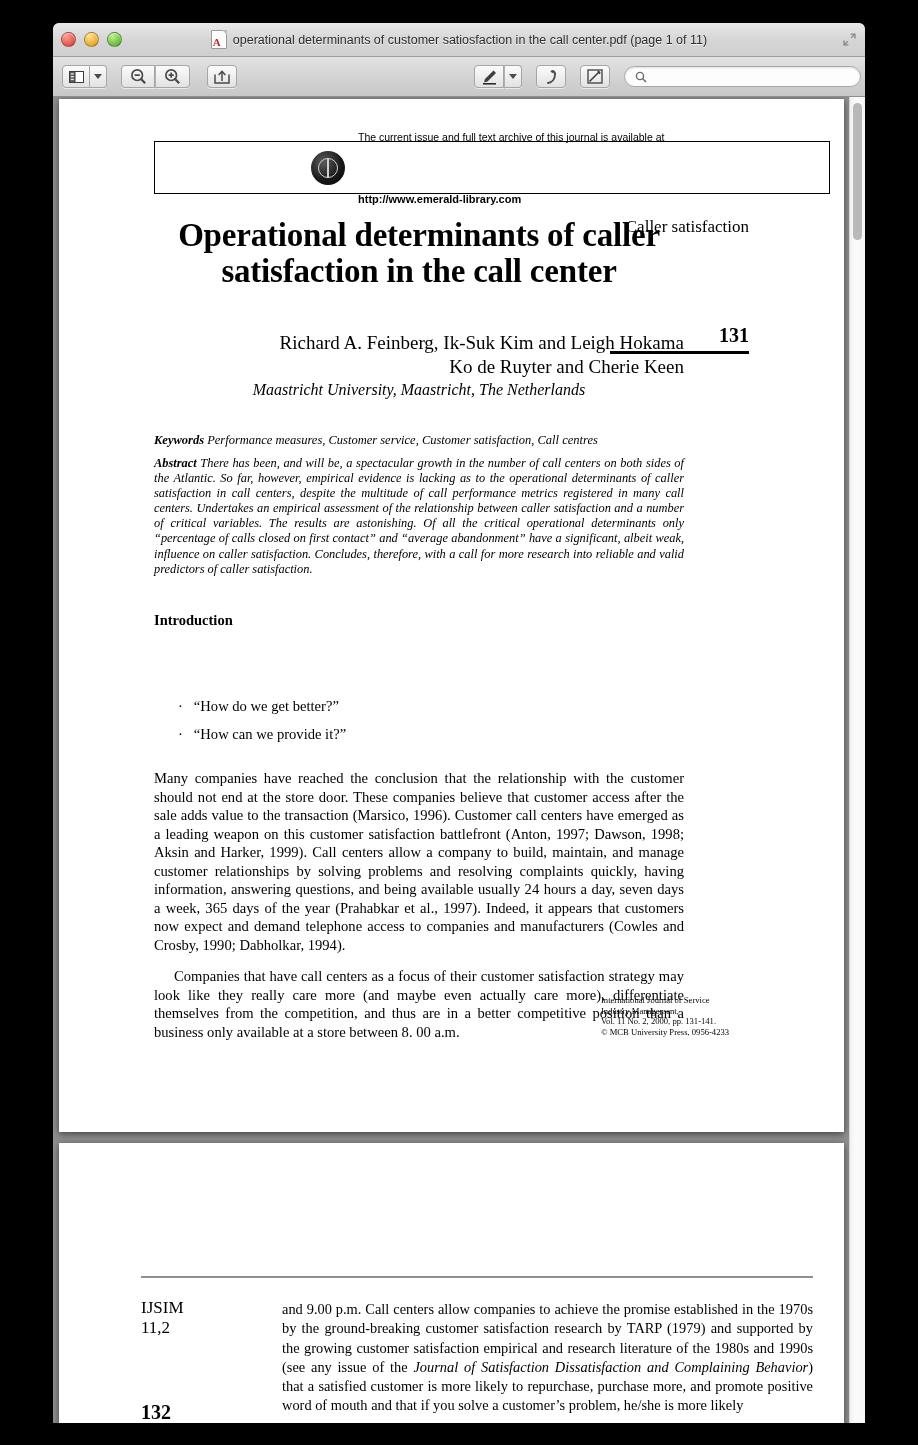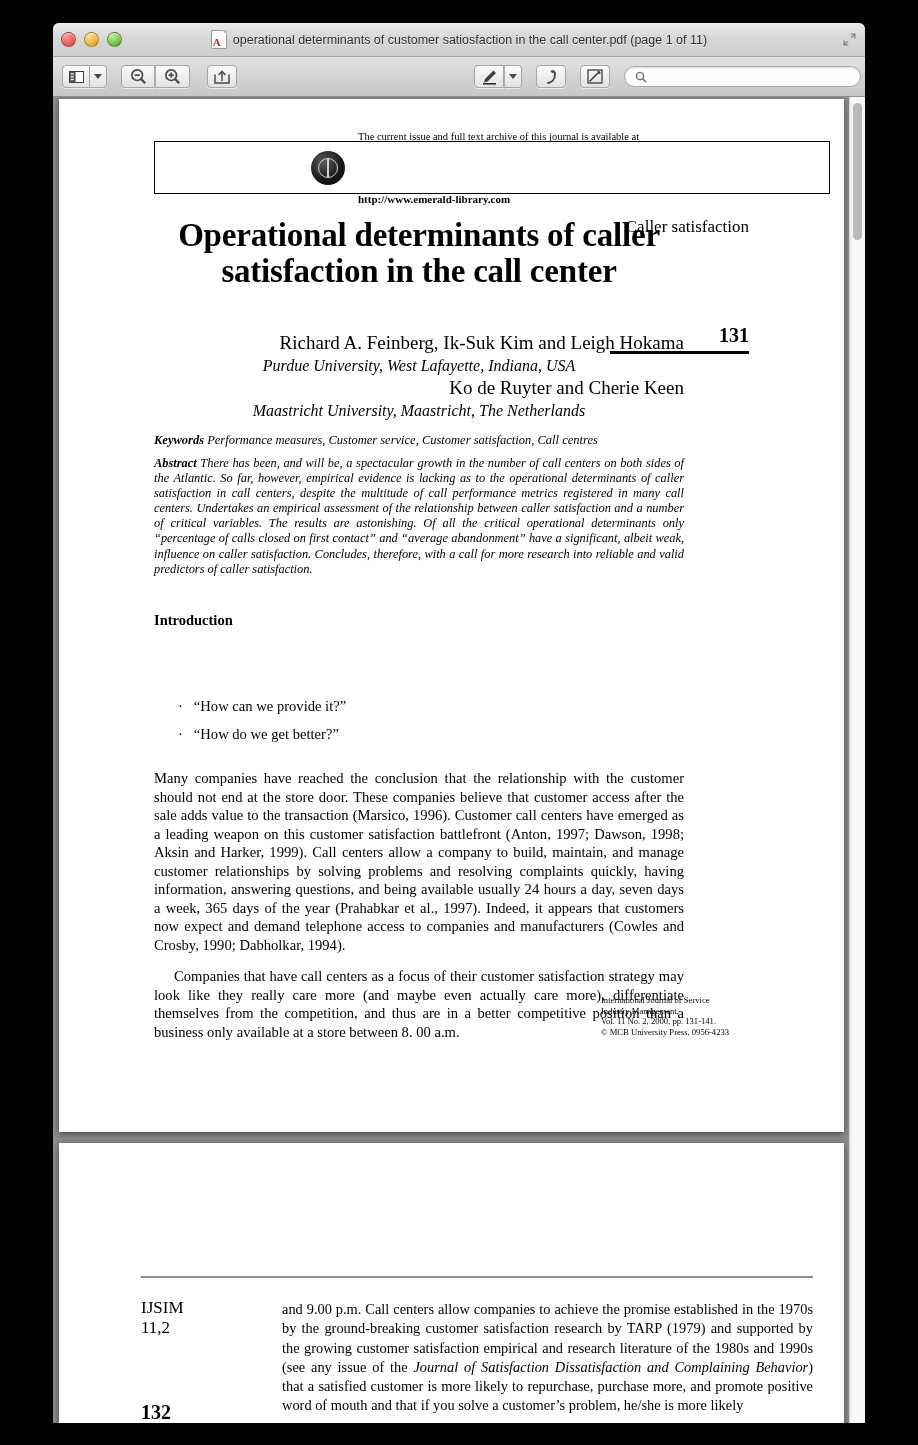--- a/index.html
+++ b/index.html
@@ -162,21 +162,21 @@
     content: ""; position: absolute; left: 7px; top: 7px; width: 20px; height: 20px;
     border: 1.5px solid #cfcfcf; border-radius: 50%;
     box-sizing: border-box;
   }
   .emerald-logo::before {
     content: ""; position: absolute; left: 16px; top: 7px; width: 2px; height: 20px;
     background: #cfcfcf;
   }
   .emerald-text {
     margin-left: 13px;
-    font-family: Liberation Serif, serif;
+    font-family: Liberation Sans, sans-serif;
     font-size: 10.5px; line-height: 14px; color: #000;
   }
   .emerald-text .l2 { font-weight: bold; font-size: 11px; margin-top: 48px; }
 
   .art-title {
     position: absolute; left: 95px; top: 118px; width: 530px;
     text-align: center;
     font-family: "Liberation Serif", serif;
     font-weight: bold;
     font-size: 33px; line-height: 36px;
@@ -367,40 +367,39 @@
           <div class="emerald-text">
             <div class="l1">The current issue and full text archive of this journal is available at</div>
             <div class="l2">http://www.emerald-library.com</div>
           </div>
         </div>
 
         <div class="art-title">Operational determinants of caller satisfaction in the call center</div>
 
         <div class="authors">
           <div class="an">Richard A. Feinberg, Ik-Suk Kim and Leigh Hokama</div>
-          <div class="af">Purdue University, West Lafayette, Indiana, USA</div>
           <div class="an">Ko de Ruyter and Cherie Keen</div>
           <div class="af">Maastricht University, Maastricht, The Netherlands</div>
         </div>
 
         <div class="kw">
           <b>Keywords</b>
           <span>Performance measures, Customer service, Customer satisfaction, Call centres</span>
         </div>
 
         <div class="abs">
           <b>Abstract</b>
           <span>There has been, and will be, a spectacular growth in the number of call centers on both sides of the Atlantic. So far, however, empirical evidence is lacking as to the operational determinants of caller satisfaction in call centers, despite the multitude of call performance metrics registered in many call centers. Undertakes an empirical assessment of the relationship between caller satisfaction and a number of critical variables. The results are astonishing. Of all the critical operational determinants only “percentage of calls closed on first contact” and “average abandonment” have a significant, albeit weak, influence on caller satisfaction. Concludes, therefore, with a call for more research into reliable and valid predictors of caller satisfaction.</span>
         </div>
 
         <div class="h2">Introduction</div>
 
         <div class="bullets">
+          <span class="b">“How do we get better?”</span>
           <span class="b">“How can we provide it?”</span>
-          <span class="b">“How do we get better?”</span>
         </div>
 
         <div class="para" id="p2">Many companies have reached the conclusion that the relationship with the customer should not end at the store door. These companies believe that customer access after the sale adds value to the transaction (Marsico, 1996). Customer call centers have emerged as a leading weapon on this customer satisfaction battlefront (Anton, 1997; Dawson, 1998; Aksin and Harker, 1999). Call centers allow a company to build, maintain, and manage customer relationships by solving problems and resolving complaints quickly, having information, answering questions, and being available usually 24 hours a day, seven days a week, 365 days of the year (Prahabkar et al., 1997). Indeed, it appears that customers now expect and demand telephone access to companies and manufacturers (Cowles and Crosby, 1990; Dabholkar, 1994).</div>
         <div class="para" id="p3">Companies that have call centers as a focus of their customer satisfaction strategy may look like they really care more (and maybe even actually care more), differentiate themselves from the competition, and thus are in a better competitive position than a business only available at a store between 8. 00 a.m.</div>
 
         <div class="rh">Caller satisfaction</div>
         <div class="pgnum">131</div>
         <div class="rule"></div>
 
         <div class="jinfo">

